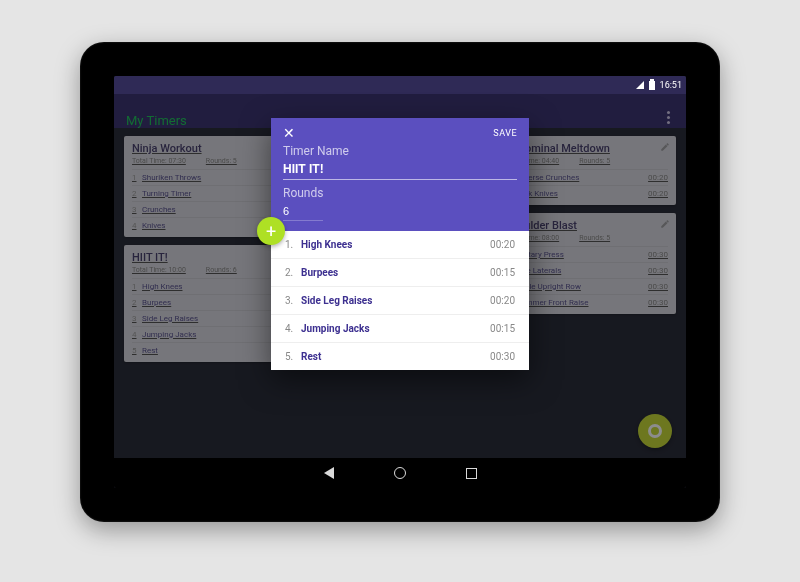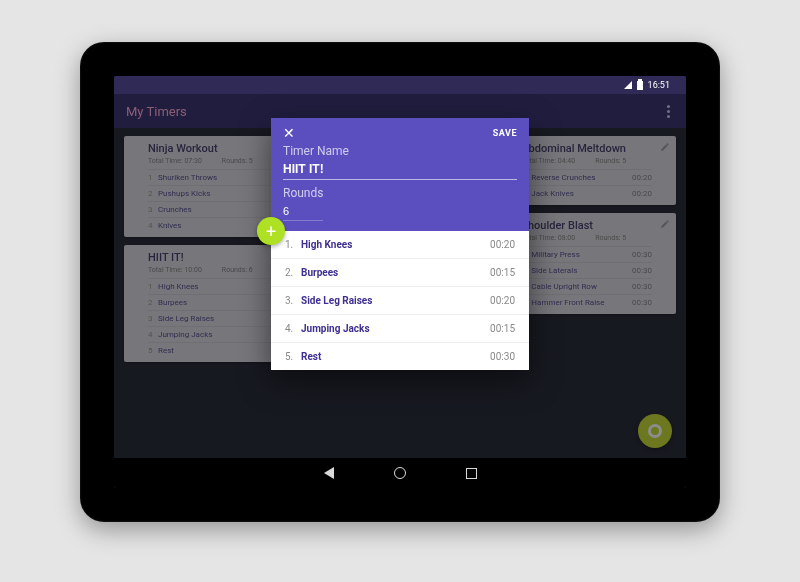--- a/index.html
+++ b/index.html
@@ -2,33 +2,33 @@
 <html><head>
 <meta charset="utf-8">
 <style>
   * { box-sizing: border-box; margin: 0; padding: 0; }
   html, body { width: 800px; height: 582px; background: #e5e5e5; font-family: Roboto, "Helvetica Neue", Arial, sans-serif; overflow: hidden; }
 
   .frame { position: absolute; left: 80px; top: 42px; width: 640px; height: 480px; background: #000; border-radius: 24px; box-shadow: 0 8px 24px rgba(0,0,0,.35), inset 0 0 2px rgba(255,255,255,.2); }
   .screen { position: absolute; left: 34px; top: 34px; right: 34px; bottom: 34px; background: #2b2e3b; overflow: hidden; border-radius: 2px; }
 
   
-  .status { position: absolute; top: 0; left: 0; right: 0; height: 18px; background: #2f2a56; display: flex; justify-content: flex-end; align-items: center; padding: 0 16px; gap: 5px; color: #fff; font-size: 9px; }
+  .status { position: absolute; top: 0; left: 0; right: 0; height: 18px; background: #2f2a56; display: flex; justify-content: flex-end; align-items: center; padding: 0 4px; gap: 5px; color: #fff; font-size: 9px; }
   .status .tri { width: 0; height: 0; border-style: solid; border-width: 0 0 8px 8px; border-color: transparent transparent #fff transparent; }
   .status .batt { width: 6px; height: 9px; background: #fff; position: relative; }
   .status .batt::before { content:""; position:absolute; top:-2px; left:1px; width:4px; height:2px; background:#fff; }
 
   
-  .appbar { position: absolute; top: 18px; left:0; right:0; height: 34px; background: #3d3573; color: #f9a8d4; display:flex; align-items:center; padding: 0 12px; font-size: 13px; justify-content: space-between; }
+  .appbar { position: absolute; top: 18px; left:0; right:0; height: 34px; background: #3d3573; color: #22c55e; display:flex; align-items:flex-end; padding: 0 12px; font-size: 13px; justify-content: space-between; }
   .kebab { display:flex; flex-direction:column; gap:2px; padding:4px; }
   .kebab span { width:3px; height:3px; background:#cfc9e8; border-radius:50%; }
 
   
   .content { position:absolute; top:52px; left:0; right:0; bottom:30px; padding: 8px 10px; display:grid; grid-template-columns: 1fr 1fr 1fr; gap: 8px; overflow:hidden; }
-  .card { background:#d8d8e0; border-radius:2px; padding:6px 24px 4px; font-size:8px; color:#555; box-shadow: 0 1px 2px rgba(0,0,0,.2); position:relative; }
+  .card { background:#d8d8e0; border-radius:2px; padding:6px 8px 4px; font-size:8px; color:#555; box-shadow: 0 1px 2px rgba(0,0,0,.2); position:relative;text-decoration:underline; }
   .card h3 { font-size:11px; color:#4a4370; font-weight:500; margin-bottom:2px; }
   .card .sub { font-size:7px; color:#888; margin-bottom:4px; display:flex; gap:20px; }
   .card .row { display:flex; align-items:center; border-top:1px solid rgba(0,0,0,.06); padding:3px 0; }
   .card .row .idx { width:10px; color:#999; }
   .card .row .nm { flex:1; color:#5a5490; }
   .card .row .tm { color:#888; }
   .card .pencil { position:absolute; top:6px; right:6px; width:10px; height:10px; opacity:.5; }
   .col3 { display:flex; flex-direction:column; gap:8px; }
   .spacer-col { }
 
@@ -41,21 +41,21 @@
   .nav-tri { width:0; height:0; border-style:solid; border-width:6px 10px 6px 0; border-color: transparent #fff transparent transparent; opacity:.85; }
   .nav-circ { width:12px; height:12px; border:1.5px solid #fff; border-radius:50%; opacity:.85; }
   .nav-sq { width:11px; height:11px; border:1.5px solid #fff; opacity:.85; }
 
   
   .scrim { position:absolute; top:18px; left:0; right:0; bottom:30px; background:rgba(0,0,0,.45); }
   .dialog { position:absolute; top:42px; left:50%; transform:translateX(-50%); width:258px; background:#fff; box-shadow:0 10px 30px rgba(0,0,0,.5); border-radius:2px; overflow:visible; }
   .dlg-head { background:#5b4fbf; color:#fff; padding:8px 12px 10px; position:relative; }
   .dlg-top { display:flex; justify-content:space-between; align-items:center; font-size:9px; margin-bottom:4px; }
   .dlg-top .x { font-size:14px; line-height:1; cursor:pointer; }
-  .dlg-top .save { font-weight:700; letter-spacing:.5px; }
+  .dlg-top .save { font-weight:400; letter-spacing:.5px; }
   .dlg-lbl { font-size:12px; opacity:.7; }
   .dlg-name { font-size:12px; font-weight:700; border-bottom:1px solid rgba(255,255,255,.6); padding:2px 0 3px; margin-bottom:6px; background:transparent; border-top:none;border-left:none;border-right:none; color:#fff; width:100%; outline:none; }
   .dlg-rounds { font-size:11px; border-bottom:1px solid rgba(255,255,255,.25); padding:2px 0 3px; width:40px; background:transparent; border-top:none;border-left:none;border-right:none; color:#fff; outline:none; }
   .dlg-fab { position:absolute; left:-14px; bottom:-14px; width:28px; height:28px; border-radius:50%; background:#aee024; color:#fff; display:flex; align-items:center; justify-content:center; font-size:18px; box-shadow:0 2px 4px rgba(0,0,0,.3); }
   .dlg-list { background:#fff; }
   .dlg-row { display:flex; align-items:center; padding:8px 14px; font-size:10px; border-top:1px solid #eee; }
   .dlg-row:first-child { border-top:none; }
   .dlg-row .idx { width:16px; color:#888; }
   .dlg-row .nm { flex:1; color:#3d3090; font-weight:700; }
   .dlg-row .tm { color:#888; }
@@ -93,21 +93,21 @@
               <span>Total Time: 07:30</span>
               <span>Rounds: 5</span>
             </div>
           <div class="row">
               <span class="idx">1</span>
               <span class="nm">Shuriken Throws</span>
               <span class="tm"></span>
             </div>
           <div class="row">
               <span class="idx">2</span>
-              <span class="nm">Pushups Kicks</span>
+              <span class="nm">Turning Timer</span>
               <span class="tm"></span>
             </div>
           <div class="row">
               <span class="idx">3</span>
               <span class="nm">Crunches</span>
               <span class="tm"></span>
             </div>
           <div class="row">
               <span class="idx">4</span>
               <span class="nm">Knives</span>

